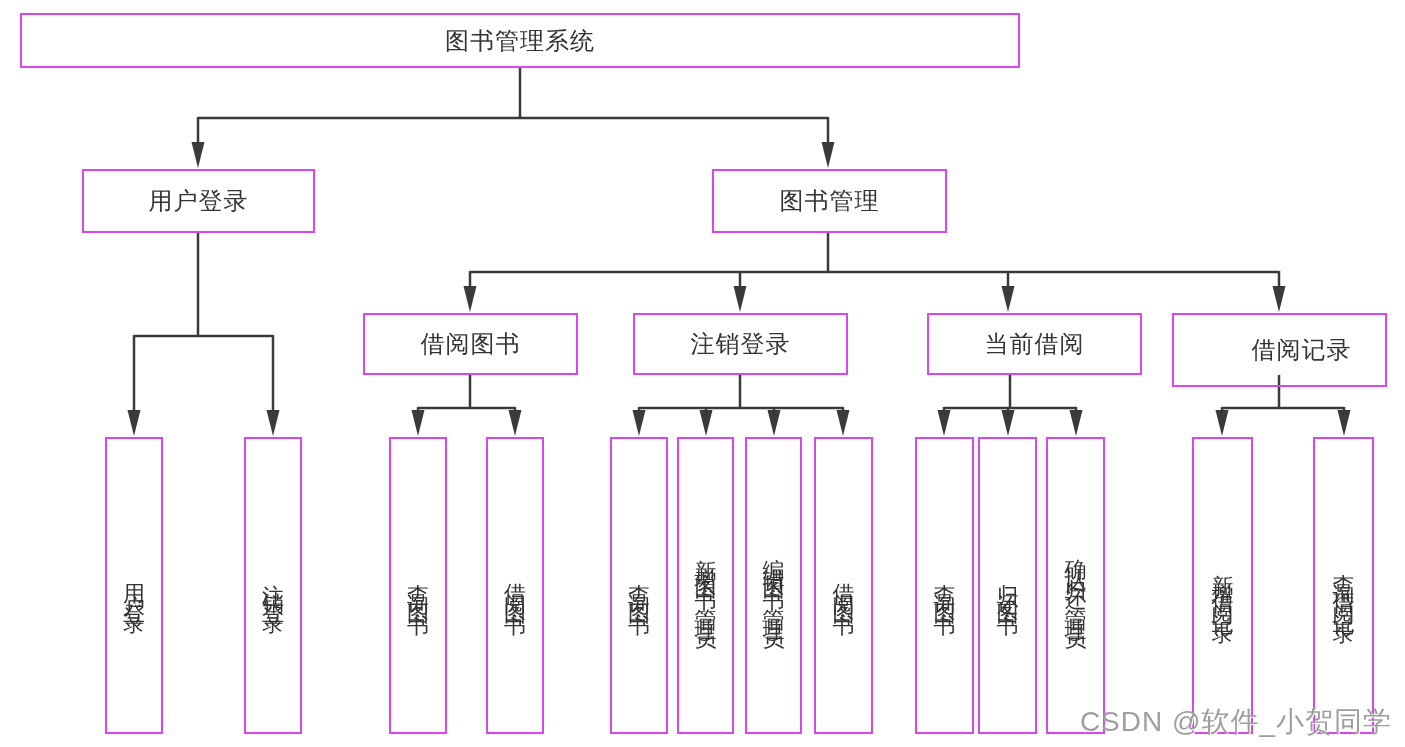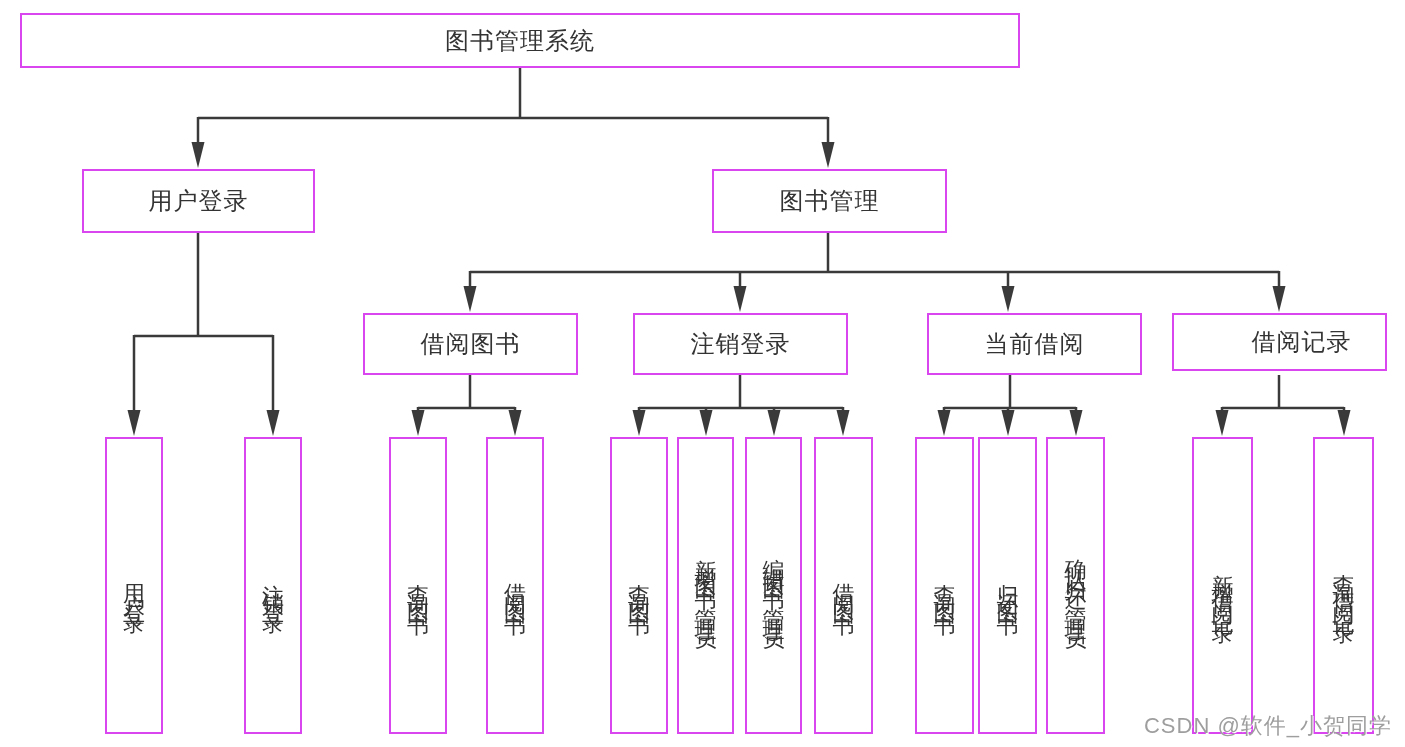--- a/index.html
+++ b/index.html
@@ -33,21 +33,21 @@
     writing-mode: vertical-lr;
     text-orientation: mixed;
     font-size: 22px;
     line-height: 1;
     letter-spacing: 10px;
   }
   #watermark {
     position: absolute;
     right: 13px;
     bottom: 6px;
-    font-size: 22px;
+    font-size: 28px;
     color: #9e9e9e;
     letter-spacing: 1px;
     z-index: 3;
     text-shadow: 1px 1px 0 #ffffff;
     white-space: nowrap;
   }
 </style>
 </head>
 <body>
 
@@ -136,21 +136,21 @@
   <div id="watermark">CSDN @软件_小贺同学</div>
 
   <div class="node hnode" style="left:20px; top:13px; width:1000px; height:55px;">图书管理系统</div>
 
   <div class="node hnode" style="left:82px; top:169px; width:233px; height:64px;">用户登录</div>
   <div class="node hnode" style="left:712px; top:169px; width:235px; height:64px;">图书管理</div>
 
   <div class="node hnode" style="left:363px; top:313px; width:215px; height:62px;">借阅图书</div>
   <div class="node hnode" style="left:633px; top:313px; width:215px; height:62px;">注销登录</div>
   <div class="node hnode" style="left:903px; top:313px; width:215px; height:62px;margin-left:24px;">当前借阅</div>
-  <div class="node hnode" style="left:1172px; top:313px; width:215px; height:58px;padding-left:44px;">借阅记录</div>
+  <div class="node hnode" style="left:1172px; top:313px; width:215px; height:74px;padding-left:44px;">借阅记录</div>
 
   <div class="node vnode" style="left:105px; top:437px; width:58px; height:297px;">
     <span class="vtext">用户登录</span>
   </div>
   <div class="node vnode" style="left:244px; top:437px; width:58px; height:297px;">
     <span class="vtext">注销登录</span>
   </div>
 
   <div class="node vnode" style="left:389px; top:437px; width:58px; height:297px;">
     <span class="vtext">查询图书</span>

